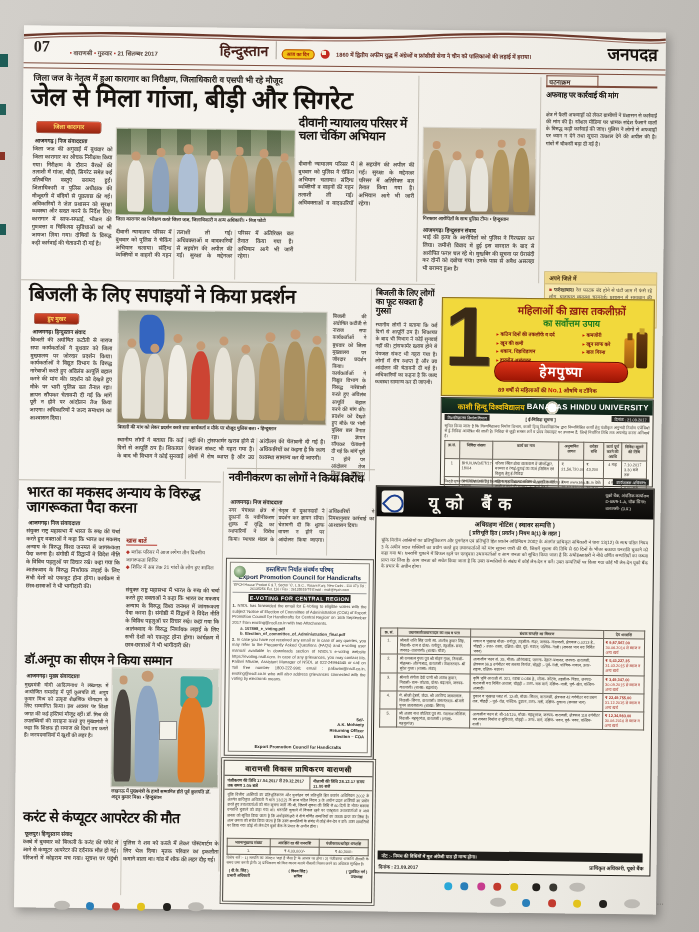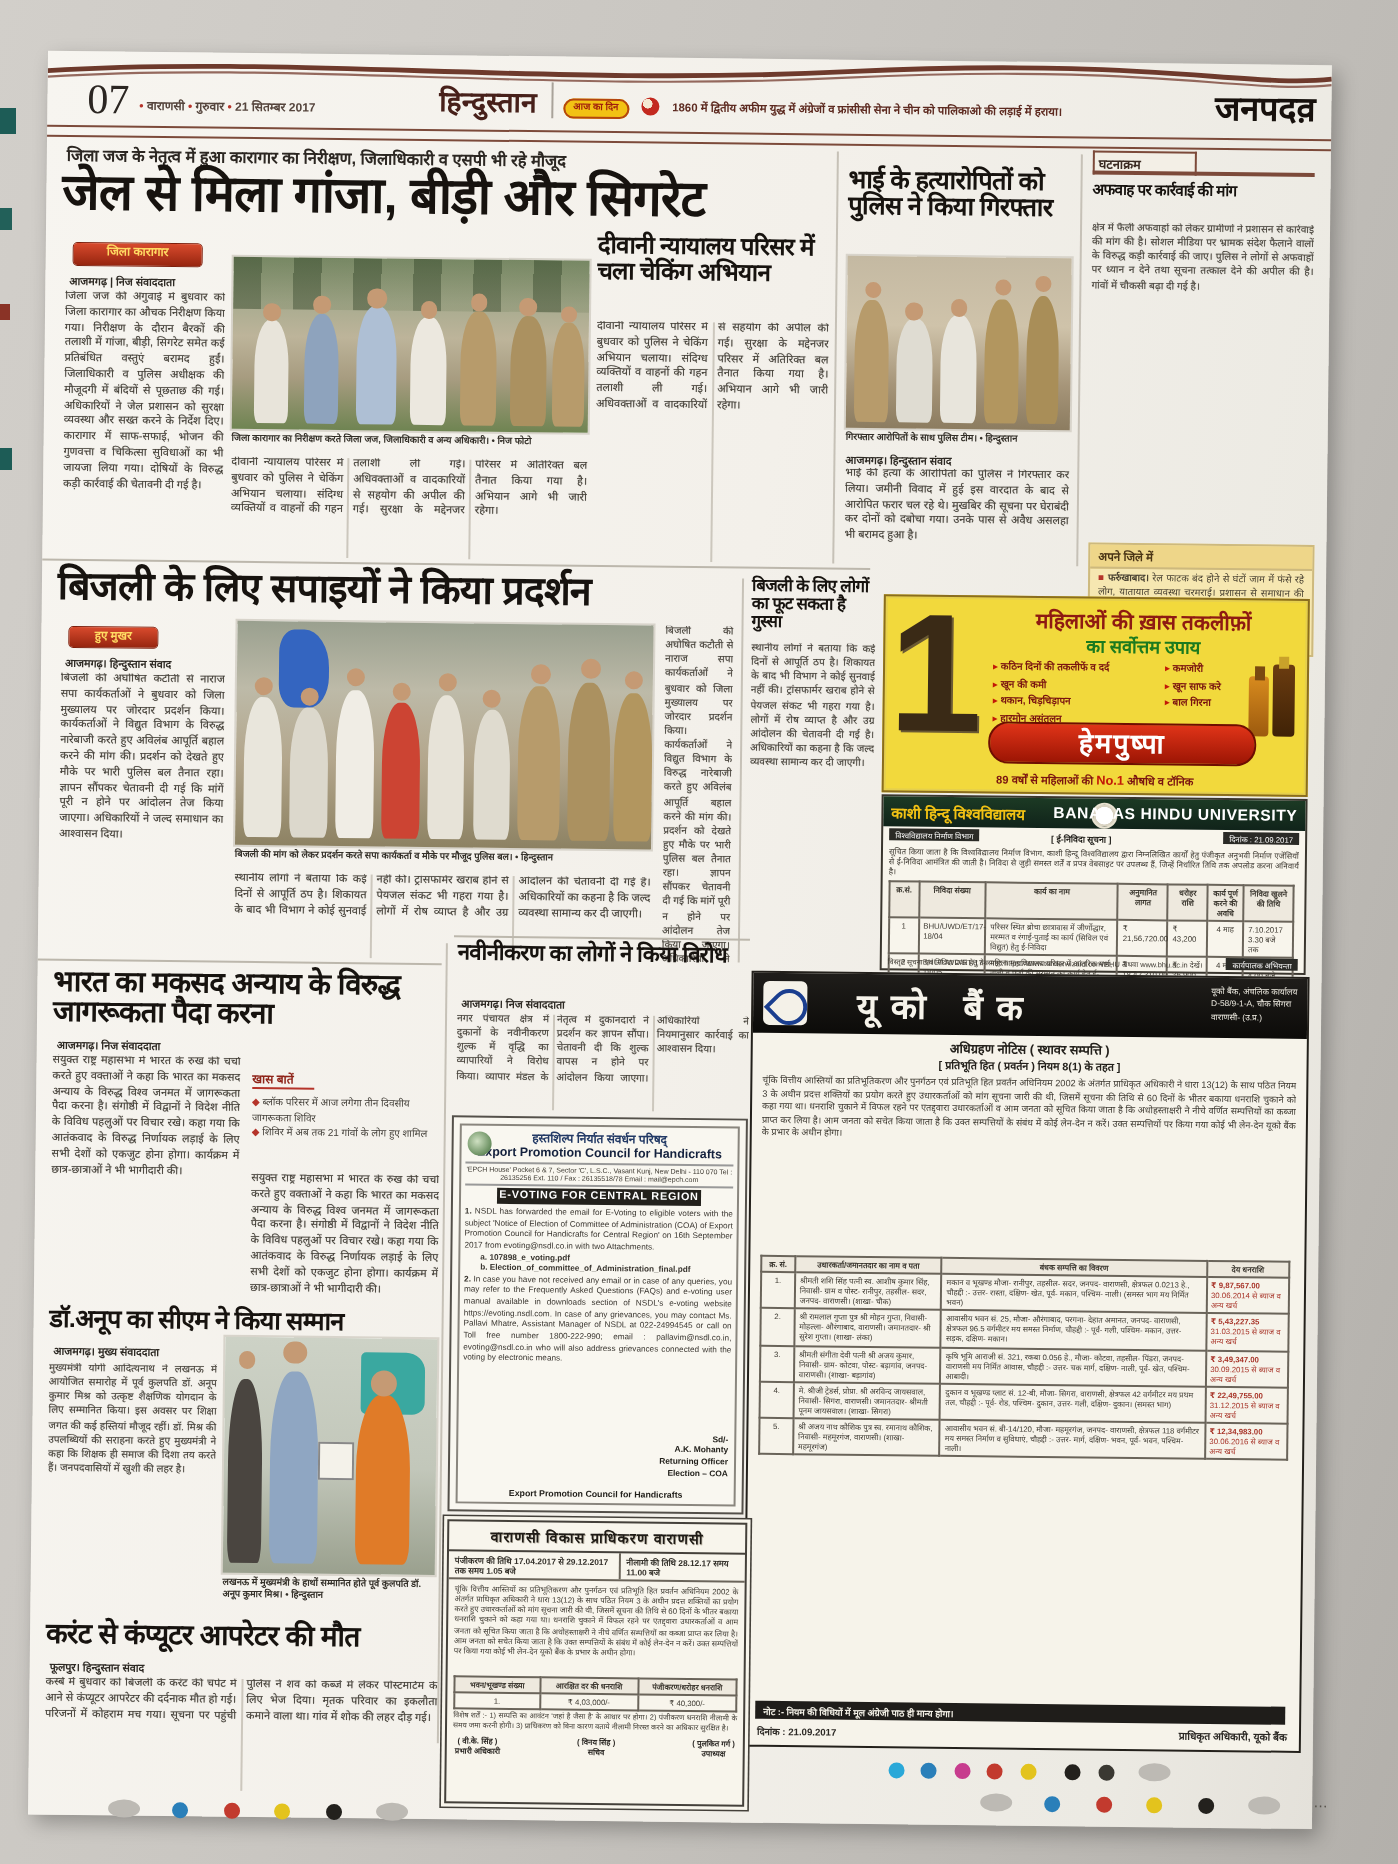--- a/index.html
+++ b/index.html
@@ -42,21 +42,21 @@
 <div class="edgemark" style="left:0;top:152px;width:5px;height:8px;background:#8a3326;"></div>
 <div class="edgemark" style="left:0;top:224px;width:6px;height:11px;background:#1d5c56;"></div>
 
 <div id="paper">
 
   <svg class="a" style="left:0;top:0;" width="642" height="18" viewBox="0 0 642 18">
     <path d="M0,10 C120,1 250,15 400,6 S600,12 642,7" fill="none" stroke="#6e3a2c" stroke-width="2.4"></path>
     <path d="M0,13 C120,4 250,18 400,9 S600,15 642,10" fill="none" stroke="#7c463a" stroke-width="1.1" opacity=".8"></path>
   </svg>
 
-  <div class="a" style="left:20px;top:12px;font-family:'Liberation Serif',serif;font-size:21px;font-weight:400;color:#2b2622;">07</div>
+  <div class="a" style="left:10px;top:12px;font-family:'Liberation Serif',serif;font-size:16px;font-weight:700;color:#2b2622;">07</div>
   <div class="a" style="left:46px;top:23px;font-size:6px;font-weight:700;color:#55453d;">
     <span style="color:#b5342a;">•</span>
     <span>वाराणसी</span>
     <span style="color:#b5342a;"> •</span>
     <span>गुरुवार</span>
     <span style="color:#b5342a;"> •</span>
     <span>21 सितम्बर 2017</span>
   </div>
   <div class="a" style="left:196px;top:13px;font-size:14px;font-weight:900;color:#47201a;letter-spacing:.2px;">हिन्दुस्तान</div>
   <div class="a vr" style="left:252px;top:13px;height:18px;background:#a9a39a;"></div>
@@ -85,21 +85,20 @@
     <div class="person" style="left:90%;bottom:4%;width:9%;height:60%;background:#b79b6b;"></div>
   </div>
   <div class="a cap" style="left:94px;top:190px;width:178px;">जिला कारागार का निरीक्षण करते जिला जज, जिलाधिकारी व अन्य अधिकारी। • निज फोटो</div>
   <div class="a b" style="left:94px;top:202px;width:178px;height:50px;overflow:hidden;column-count:3;column-gap:5px;column-rule:.5px solid #ccc7bd;">दीवानी न्यायालय परिसर में बुधवार को पुलिस ने चेकिंग अभियान चलाया। संदिग्ध व्यक्तियों व वाहनों की गहन तलाशी ली गई। अधिवक्ताओं व वादकारियों से सहयोग की अपील की गई। सुरक्षा के मद्देनजर परिसर में अतिरिक्त बल तैनात किया गया है। अभियान आगे भी जारी रहेगा।</div>
 
   <div class="a hl" style="left:276px;top:88px;width:116px;font-size:12px;">दीवानी न्यायालय परिसर में चला चेकिंग अभियान</div>
   <div class="a b" style="left:276px;top:132px;width:116px;height:120px;overflow:hidden;column-count:2;column-gap:5px;column-rule:.5px solid #ccc7bd;">दीवानी न्यायालय परिसर में बुधवार को पुलिस ने चेकिंग अभियान चलाया। संदिग्ध व्यक्तियों व वाहनों की गहन तलाशी ली गई। अधिवक्ताओं व वादकारियों से सहयोग की अपील की गई। सुरक्षा के मद्देनजर परिसर में अतिरिक्त बल तैनात किया गया है। अभियान आगे भी जारी रहेगा।</div>
 
   <div class="a vr" style="left:395px;top:46px;height:206px;"></div>
 
-  <div class="a hl" style="left:401px;top:54px;width:112px;font-size:12.6px;">भाई के हत्यारोपितों को पुलिस ने किया गिरफ्तार</div>
   <div class="a photo" style="left:401px;top:98px;width:112px;height:86px;background:linear-gradient(180deg,#c4b9a2 0%,#cfc3aa 40%,#a59478 75%,#8c7c60 100%);">
     <div class="person" style="left:4%;bottom:4%;width:15%;height:70%;background:#b79b6b;"></div>
     <div class="person" style="left:22%;bottom:4%;width:16%;height:60%;background:#dfdcd2;"></div>
     <div class="person" style="left:42%;bottom:4%;width:16%;height:62%;background:#e8e5dc;"></div>
     <div class="person" style="left:62%;bottom:4%;width:15%;height:72%;background:#b2965f;"></div>
     <div class="person" style="left:80%;bottom:4%;width:15%;height:74%;background:#a98e58;"></div>
   </div>
   <div class="a cap" style="left:401px;top:186px;width:112px;">गिरफ्तार आरोपितों के साथ पुलिस टीम। • हिन्दुस्तान</div>
   <div class="a by" style="left:401px;top:196px;">आजमगढ़। हिन्दुस्तान संवाद</div>
   <div class="a b" style="left:401px;top:204px;width:112px;height:48px;overflow:hidden;">भाई की हत्या के आरोपितों को पुलिस ने गिरफ्तार कर लिया। जमीनी विवाद में हुई इस वारदात के बाद से आरोपित फरार चल रहे थे। मुखबिर की सूचना पर घेराबंदी कर दोनों को दबोचा गया। उनके पास से अवैध असलहा भी बरामद हुआ है।</div>
@@ -170,21 +169,21 @@
     <div style="position:absolute;left:52px;top:62px;width:132px;height:19px;background:linear-gradient(180deg,#e03418,#9c1504);border:1.4px solid #6e0e02;border-radius:10px;color:#fff;font-size:13.5px;font-weight:900;text-align:center;line-height:19px;letter-spacing:1px;">हेमपुष्पा</div>
     <div style="position:absolute;left:4px;bottom:2px;width:203px;text-align:center;font-size:5.6px;font-weight:900;color:#7a1410;">
       <span>89 वर्षों से महिलाओं की</span>
       <span style="color:#c21807;font-size:6.4px;">No.1</span>
       <span>औषधि व टॉनिक</span>
     </div>
   </div>
 
   <div class="a" style="left:421px;top:367px;width:211px;height:86px;background:#f8f5ec;border:1px solid #3a362e;">
     <div style="height:15px;background:linear-gradient(180deg,#1c3a24,#10231a);position:relative;">
-      <span style="position:absolute;left:4px;top:2.5px;font-size:7.5px;font-weight:900;color:#f2c214;">काशी हिन्दू विश्वविद्यालय</span>
+      <span style="position:absolute;left:16px;top:2.5px;font-size:7.5px;font-weight:900;color:#f2c214;">काशी हिन्दू विश्वविद्यालय</span>
       <span style="position:absolute;left:104px;top:1.5px;width:11px;height:11px;border-radius:50%;background:radial-gradient(circle,#fff 0 55%,#d9d3c2 58% 100%);border:1px solid #e8e2d0;"></span>
       <span style="position:absolute;right:4px;top:3px;font-size:7.8px;font-weight:900;color:#ffffff;letter-spacing:.3px;">BANARAS HINDU UNIVERSITY</span>
     </div>
     <div style="position:relative;height:9px;">
       <span style="position:absolute;left:3px;top:1px;background:#2a2a26;color:#fff;font-size:3.9px;padding:.5px 3px;">विश्वविद्यालय निर्माण विभाग</span>
       <span style="position:absolute;left:84px;top:1.5px;font-size:4.4px;font-weight:900;color:#23211c;">[ ई-निविदा सूचना ]</span>
       <span style="position:absolute;right:3px;top:1px;background:#2a2a26;color:#fff;font-size:3.9px;padding:.5px 3px;">दिनांक : 21.09.2017</span>
     </div>
     <div style="margin:1px 3px;font-size:4px;line-height:1.3;text-align:justify;color:#3d3931;">सूचित किया जाता है कि विश्वविद्यालय निर्माण विभाग, काशी हिन्दू विश्वविद्यालय द्वारा निम्नलिखित कार्यों हेतु पंजीकृत अनुभवी निर्माण एजेंसियों से ई-निविदा आमंत्रित की जाती है। निविदा से जुड़ी समस्त शर्तें व प्रपत्र वेबसाइट पर उपलब्ध हैं, जिन्हें निर्धारित तिथि तक अपलोड करना अनिवार्य है।</div>
     <table class="tinytbl" style="margin:1px 3px;width:203px;table-layout:fixed;">

